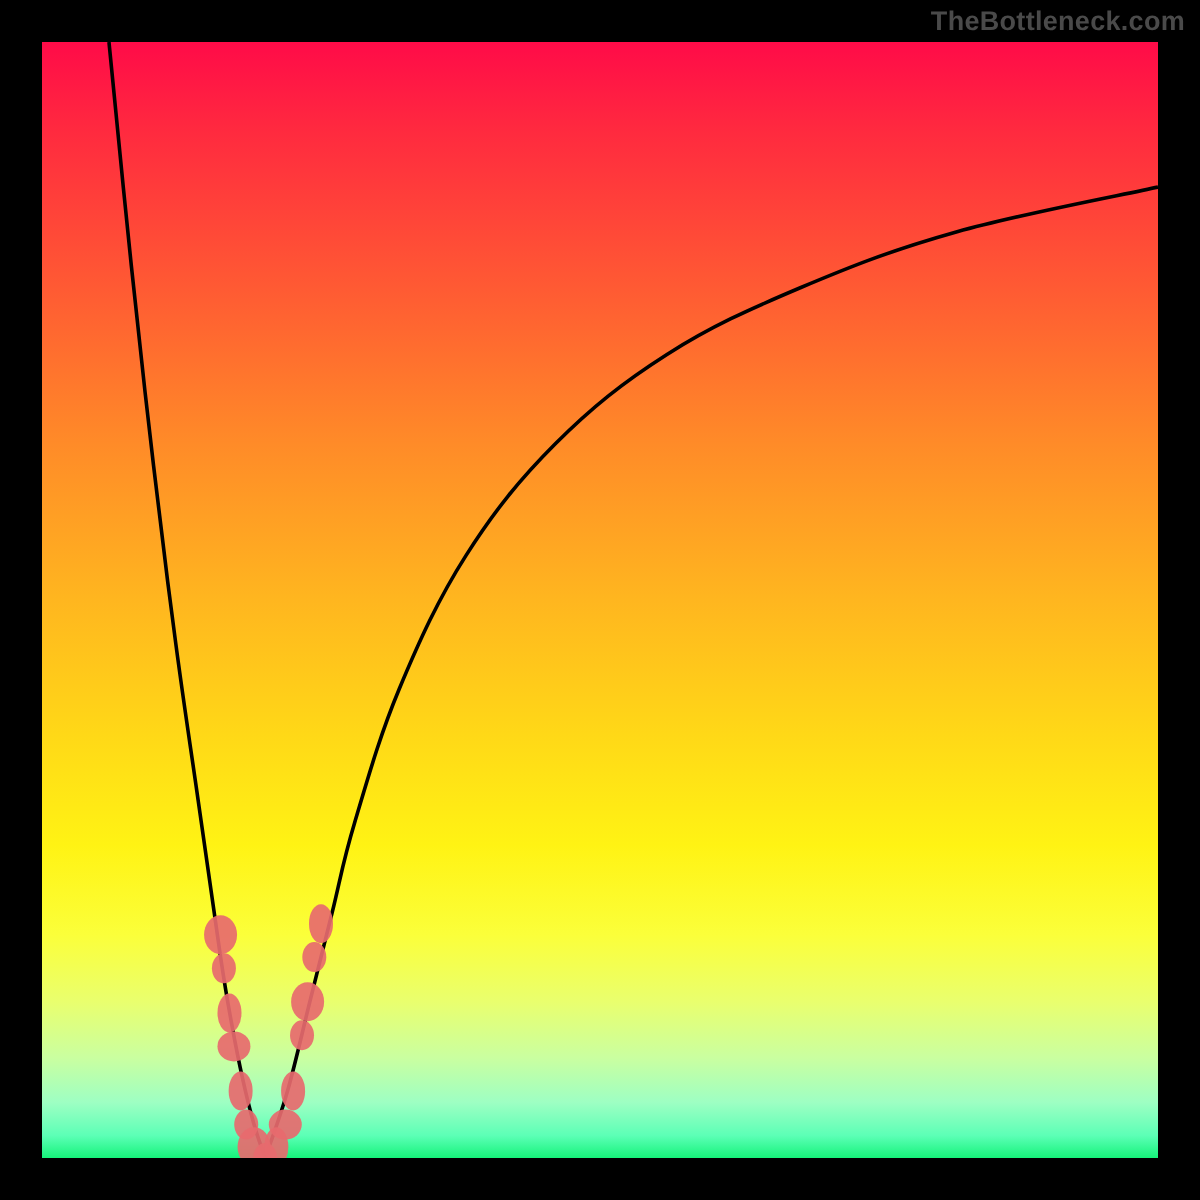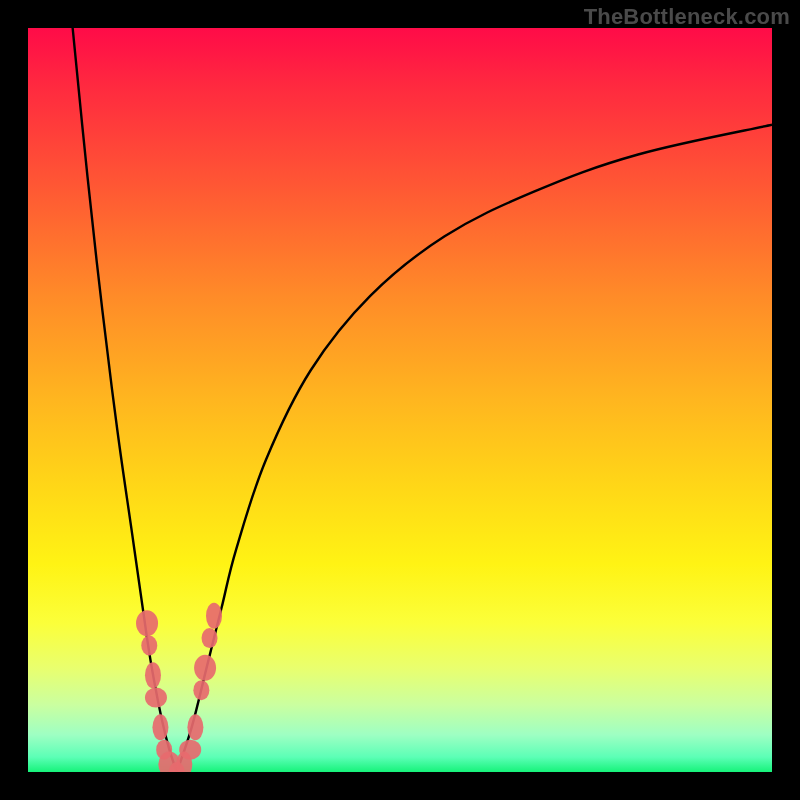--- a/index.html
+++ b/index.html
@@ -42,21 +42,21 @@
       #9effc3 95%,
       #5cffb6 98%,
       #16f37a 100%
     );
   }
   .watermark {
     position: absolute;
     top: 4px;
     right: 10px;
     color: #4a4a4a;
-    font-size: 22px;
+    font-size: 18px;
     font-weight: 600;
     letter-spacing: 0.2px;
     user-select: none;
   }
   svg.curves {
     position: absolute;
     inset: 0;
   }
 </style>
 </head>

